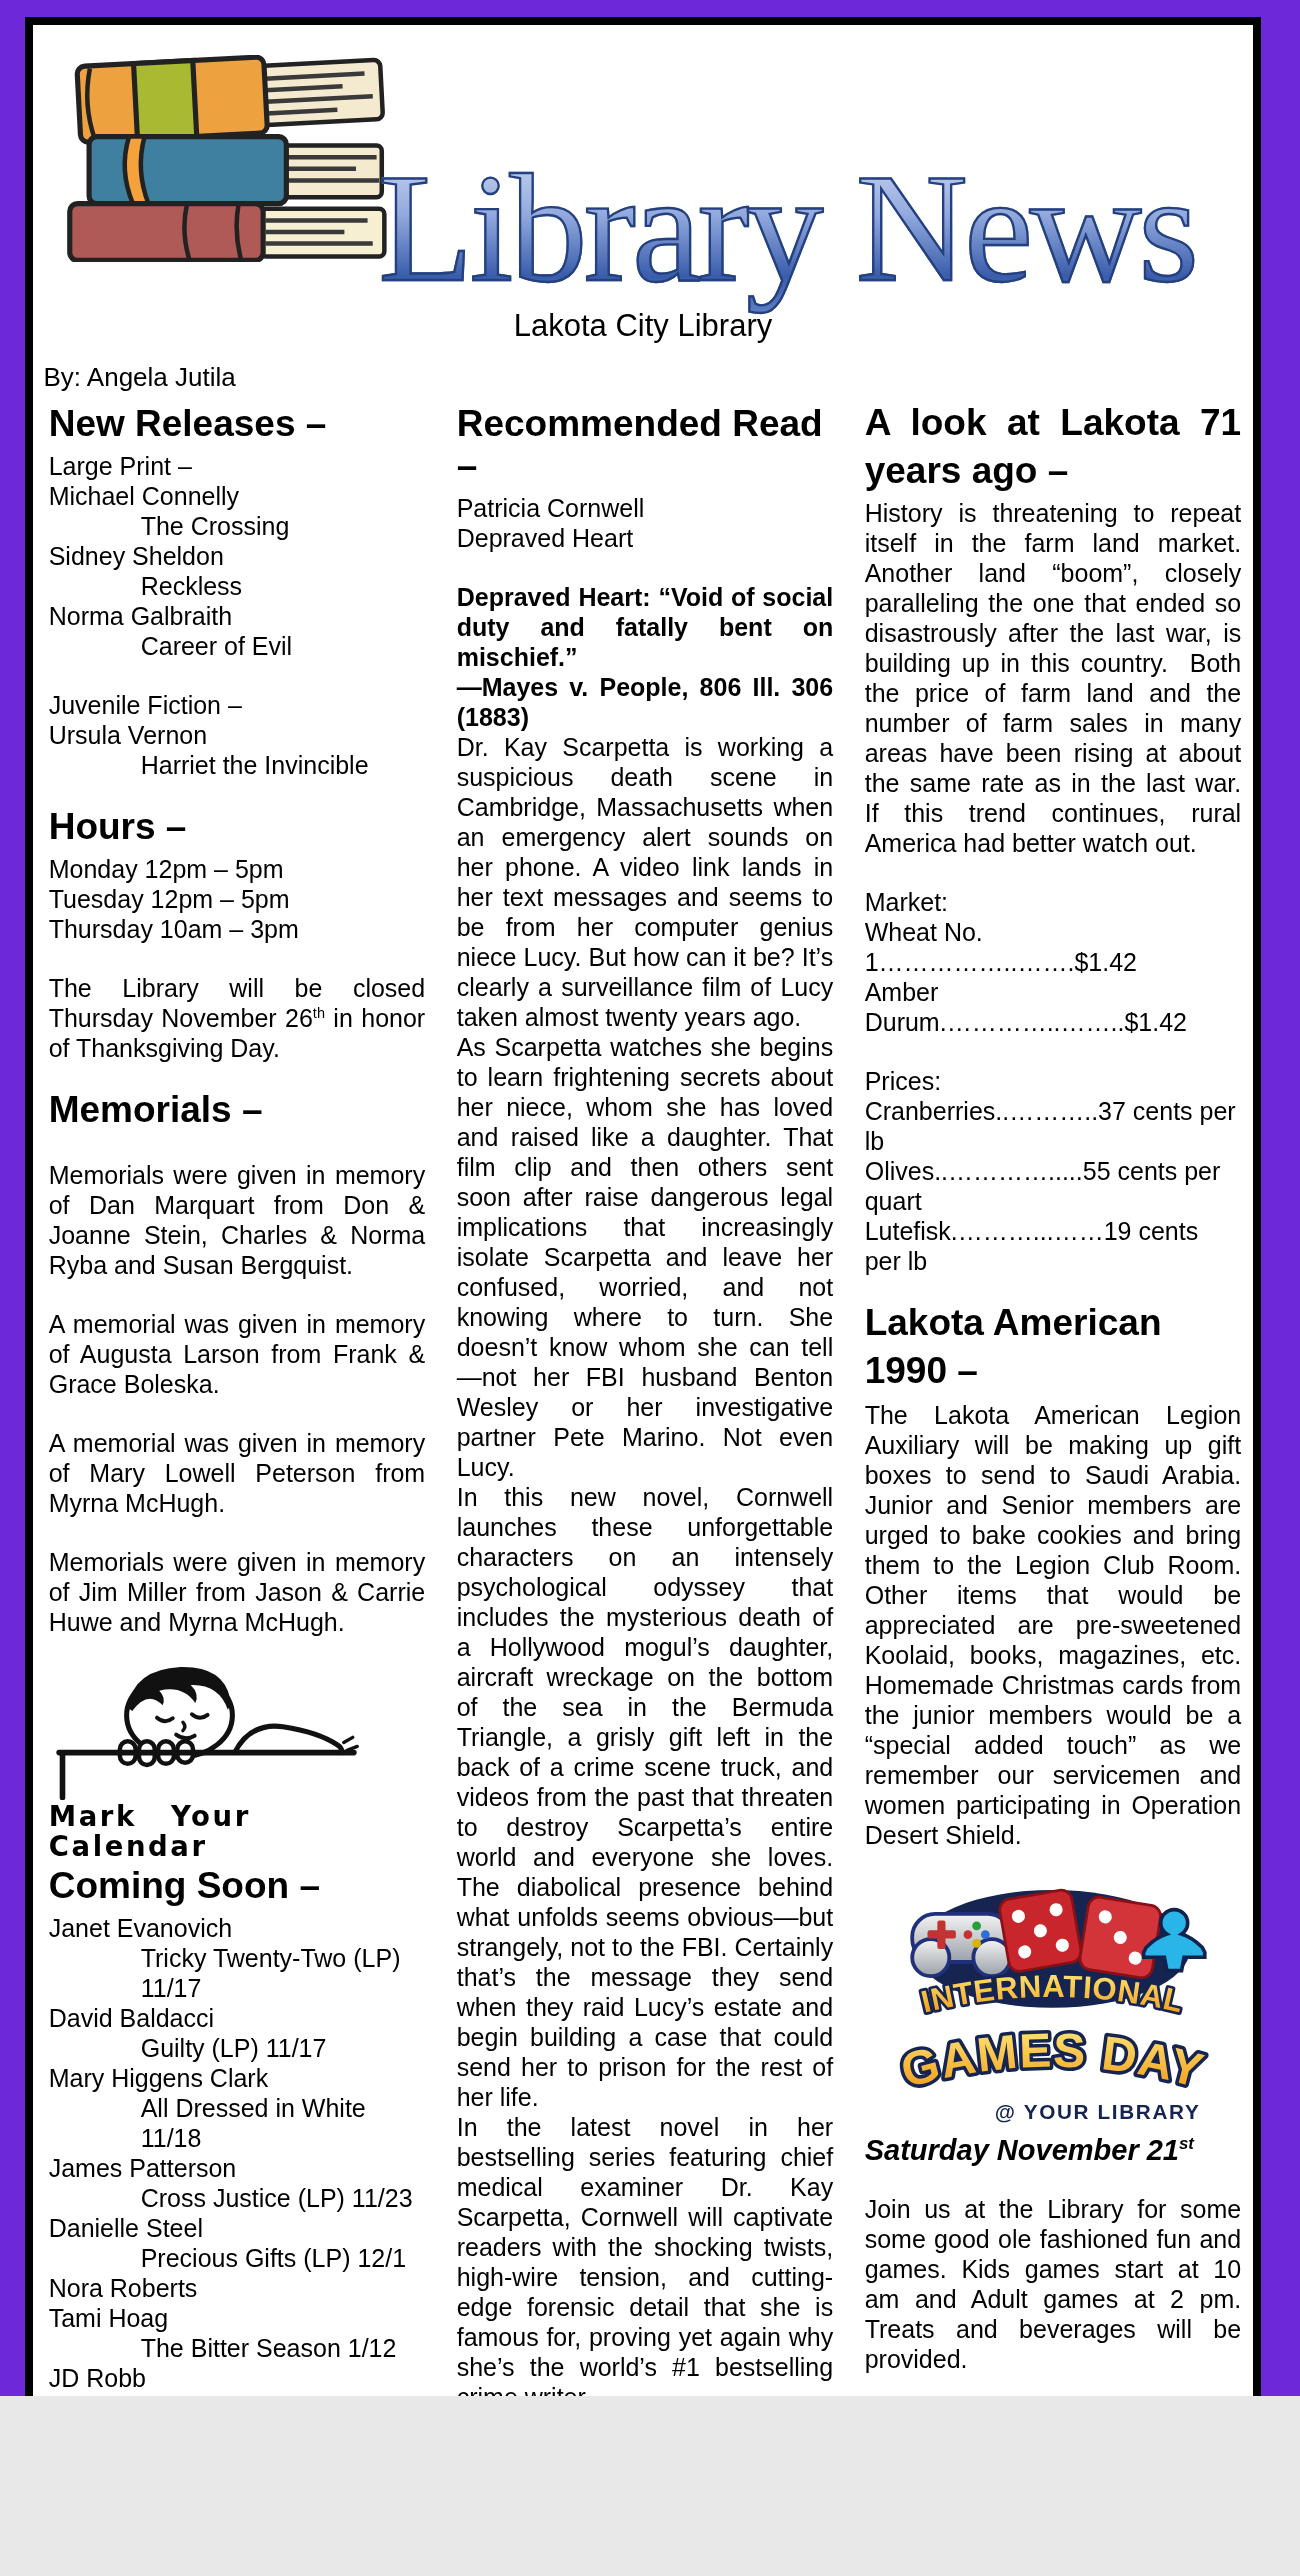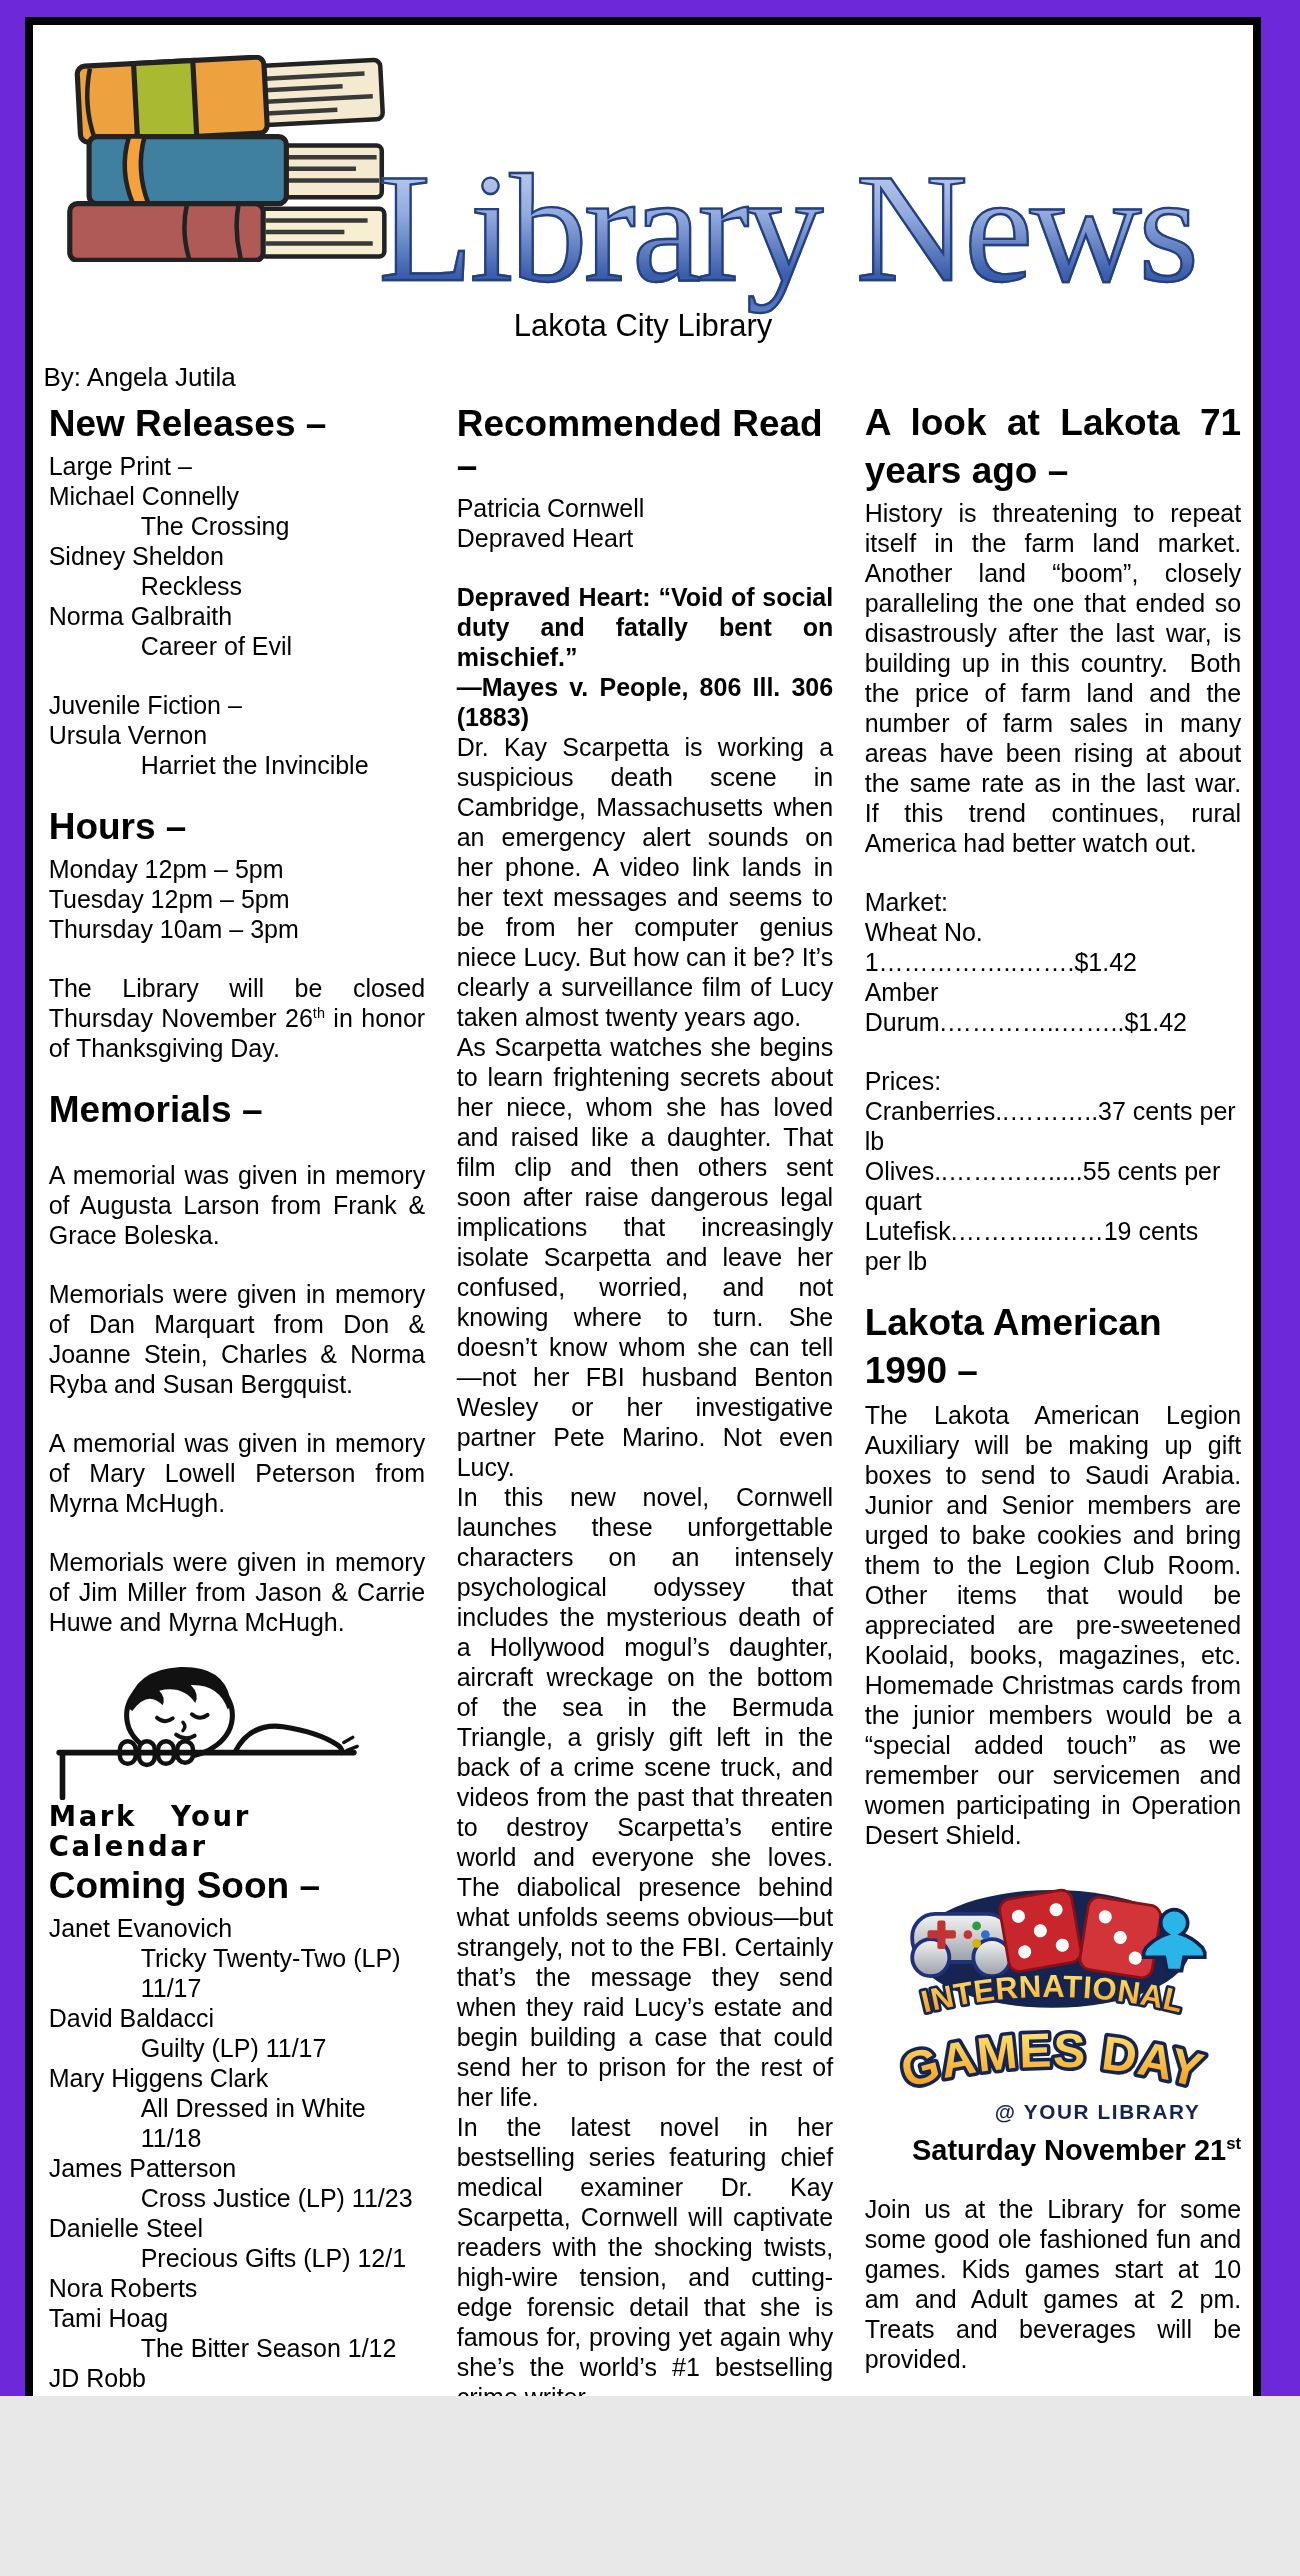--- a/index.html
+++ b/index.html
@@ -34,21 +34,21 @@
   .gt2{margin-top:23.6px;}
   sup{font-size:58%;line-height:0;}
   
   .cal-fig{margin:22px 0 2.6px;}
   .cal-art{width:315px;height:141px;display:block;}
   .cal-caption{font-size:27.5px;font-weight:900;letter-spacing:2.6px;word-spacing:22px;
                font-family:"DejaVu Sans","Liberation Sans",sans-serif;margin:1.3px 0 3.9px;}
   
   .logo-fig{margin:17px 0 5.2px;text-align:center;}
   .logo-art{width:371px;height:262px;display:block;margin:0 auto;}
-  .games-date{text-align:right;font-size:29px;font-weight:bold;margin-top:6.6px;}
+  .games-date{text-align:left;font-size:29px;font-weight:bold;margin-top:6.6px;font-style:italic;}
 </style>
 </head>
 <body>
 
 <div class="page">
   <div class="frame">
 
     <div class="header">
       <svg class="books" viewBox="0 0 560 320">
 
@@ -111,22 +111,22 @@
         <div class="h">Hours  –</div>
         <div>
             <div class="line">Monday 12pm – 5pm</div>
             <div class="line">Tuesday 12pm – 5pm</div>
             <div class="line">Thursday 10am – 3pm</div>
           </div>
         <p class="para gt"><span>The Library will be closed Thursday November 26</span><sup>th</sup><span> in honor of Thanksgiving Day.</span></p>
 
         <div class="h">Memorials –</div>
         <div>
+            <p class="para gt first-flush">Memorials were given in memory of Dan Marquart from Don &amp; Joanne Stein, Charles &amp; Norma Ryba and Susan Bergquist.</p>
             <p class="para gt first-flush">A memorial was given in memory of Augusta Larson from Frank &amp; Grace Boleska.</p>
-            <p class="para gt first-flush">Memorials were given in memory of Dan Marquart from Don &amp; Joanne Stein, Charles &amp; Norma Ryba and Susan Bergquist.</p>
             <p class="para gt first-flush">A memorial was given in memory of Mary Lowell Peterson from Myrna McHugh.</p>
             <p class="para gt first-flush">Memorials were given in memory of Jim Miller from Jason &amp; Carrie Huwe and Myrna McHugh.</p>
           </div>
 
         <figure class="cal-fig" style="margin-left:0;margin-right:0;">
           <svg class="cal-art" viewBox="0 0 560 250">
             <ellipse cx="232" cy="100" rx="94" ry="74" fill="#fff" stroke="#111" stroke-width="9"></ellipse>
             <path d="M140 86 Q150 18 234 14 Q310 12 322 70 Q324 82 318 90 Q302 44 252 46 Q268 62 260 78 Q238 46 196 56 Q208 68 202 82 Q176 54 148 92 Z" fill="#111"></path>
             <path d="M192 104 q14 12 28 1 M254 98 q14 12 28 1" fill="none" stroke="#111" stroke-width="7" stroke-linecap="round"></path>
             <path d="M238 112 q7 8 0 15" fill="none" stroke="#111" stroke-width="6" stroke-linecap="round"></path>

